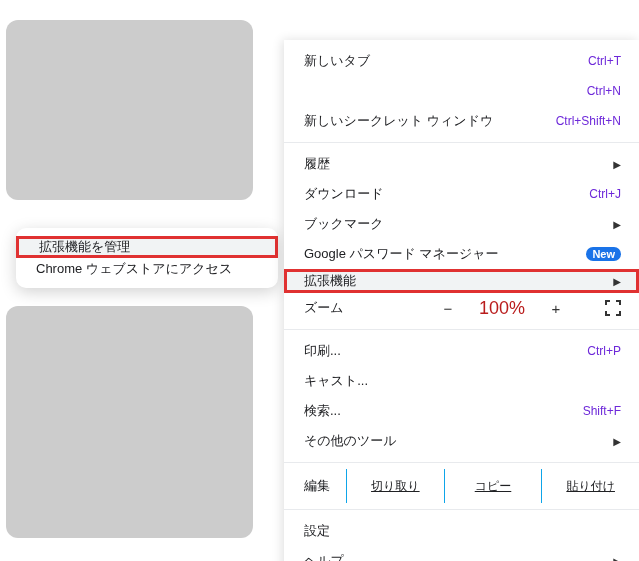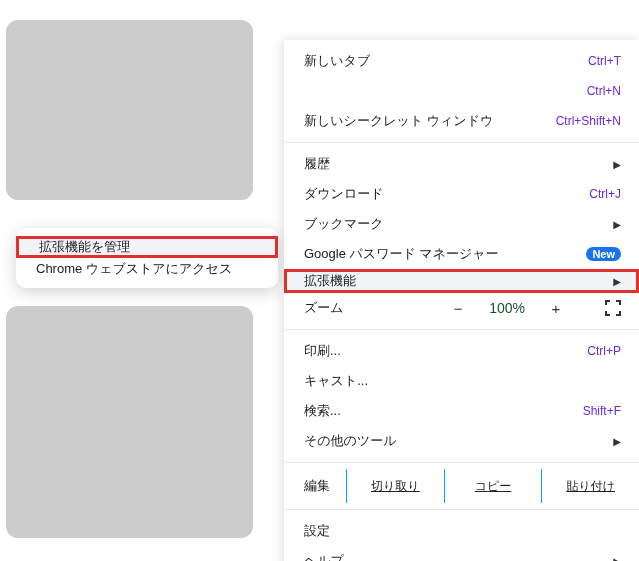--- a/index.html
+++ b/index.html
@@ -93,21 +93,21 @@
     gap: 22px;
     margin-left: auto;
   }
   .zoom-group .btn {
     width: 18px;
     text-align: center;
     cursor: pointer;
     font-size: 15px;
     color: #333;
   }
-  .zoom-group .pct { font-size: 14px; color: #14532d; }
+  .zoom-group .pct { font-size: 18px; color: #b91c1c; }
   .fullscreen-icon {
     width: 16px; height: 16px;
     position: relative;
     margin-left: 18px;
   }
   .fullscreen-icon::before,
   .fullscreen-icon::after {
     content: "";
     position: absolute;
     border: 2px solid #333;

